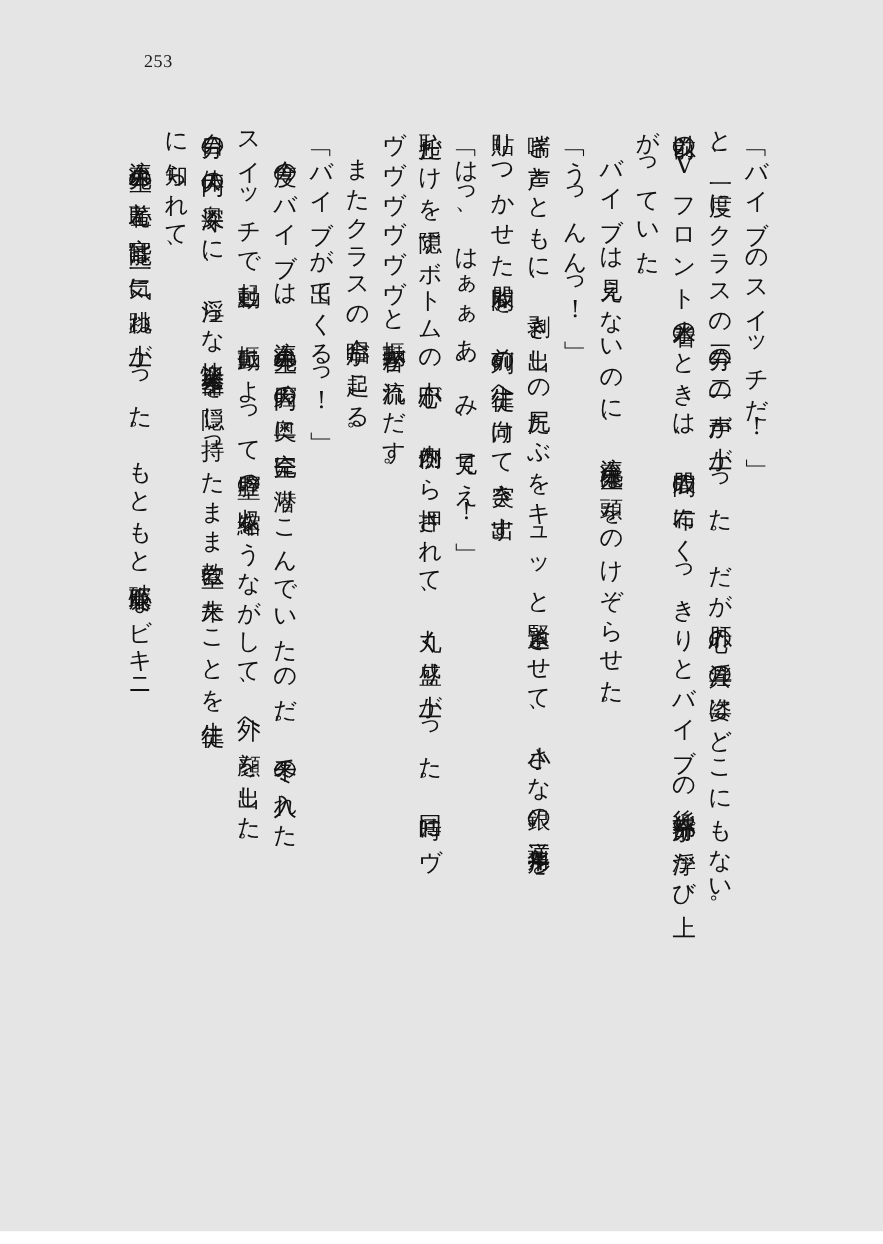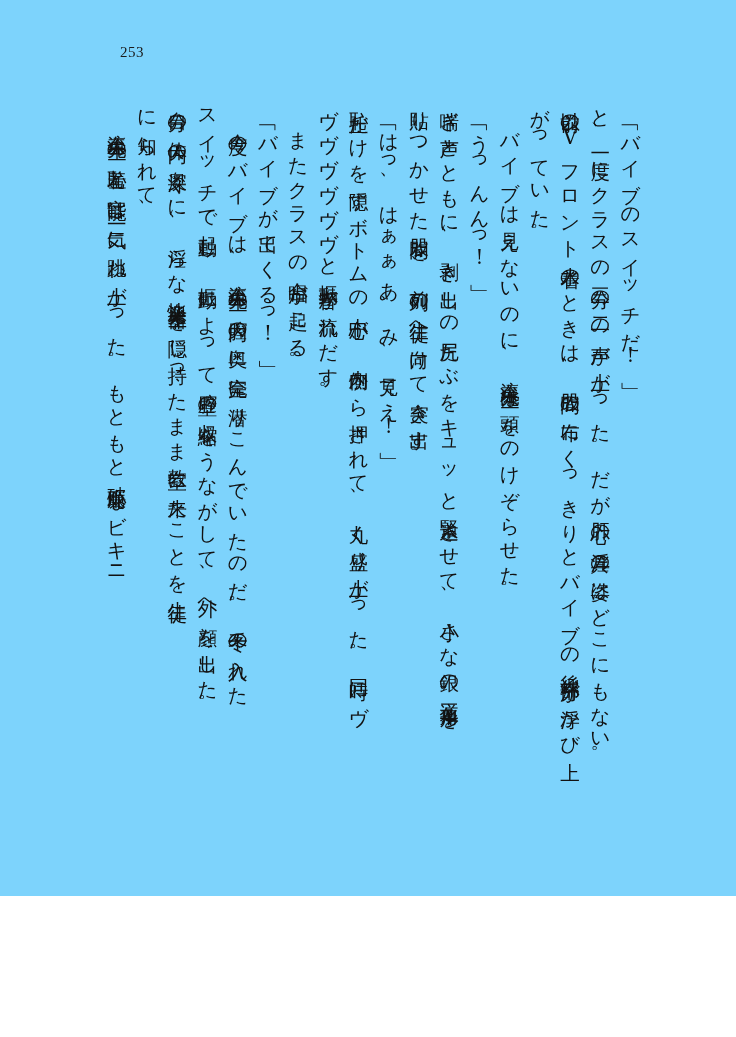--- a/index.html
+++ b/index.html
@@ -10,23 +10,23 @@
   body {
     width: 736px;
     height: 1037px;
     font-family: "Liberation Serif", "DejaVu Serif", serif;
     color: #1a1a1a;
     overflow: hidden;
   }
   .page {
     position: relative;
     width: 736px;
-    height: 896px;
+    height: 1026px;
     box-sizing: border-box;
-    background: #7dd3fc;
+    background: #e5e5e5;
   }
   .page-number {
     position: absolute;
     top: 44px;
     left: 120px;
     font-size: 15px;
     font-family: "Liberation Serif", "DejaVu Serif", serif;
     letter-spacing: 0.5px;
     color: #1a1a1a;
   }

